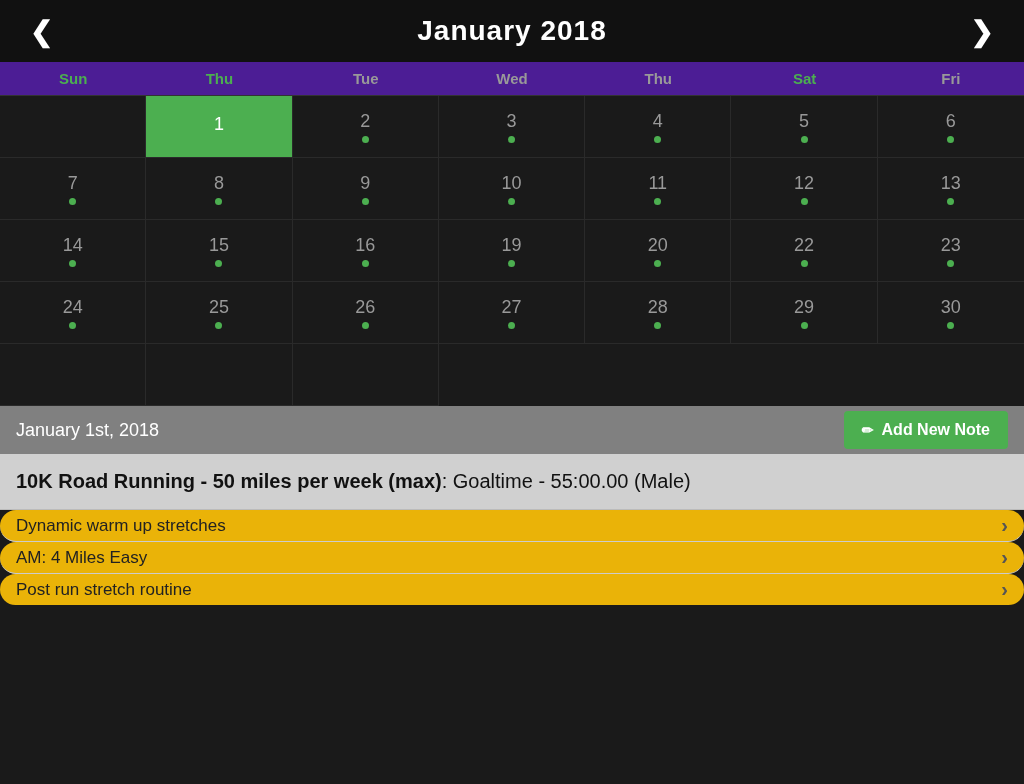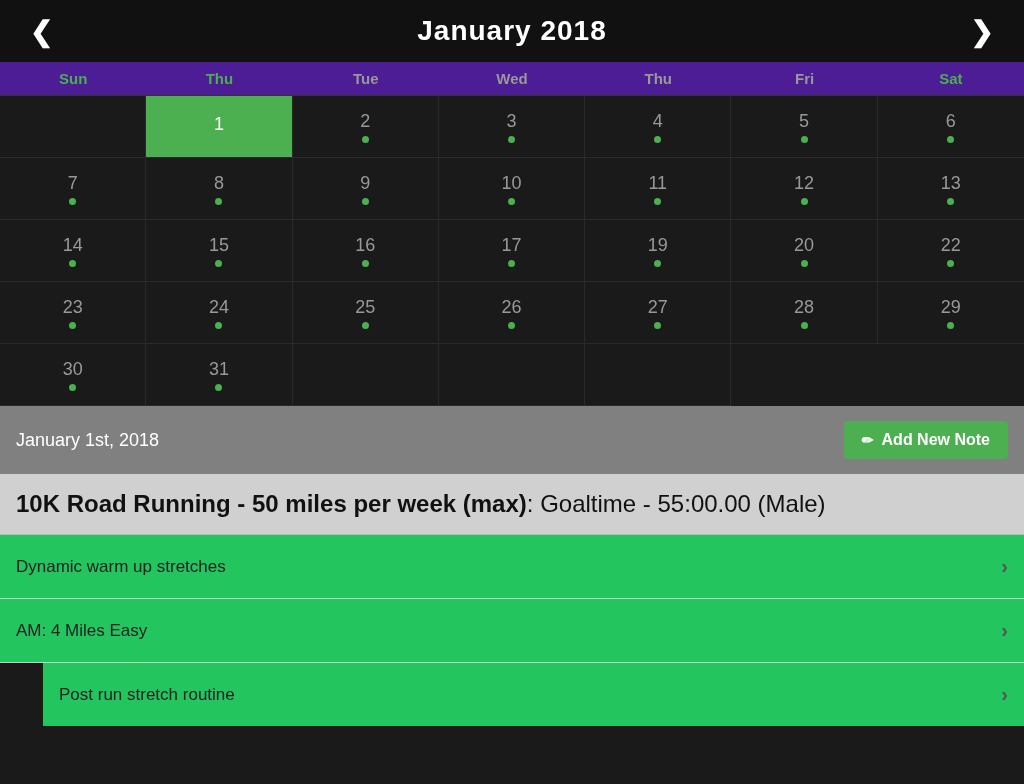--- a/index.html
+++ b/index.html
@@ -111,21 +111,21 @@
       background: #4caf50;
     }
 
     
     .info-bar {
       background: #808080;
       display: flex;
       align-items: center;
       justify-content: space-between;
       padding: 0 16px;
-      height: 68px;
+      height: 48px;
     }
 
     .info-date {
       color: #ffffff;
       font-size: 18px;
     }
 
     .add-note-btn {
       background: #4caf50;
       color: #ffffff;
@@ -145,42 +145,42 @@
     }
 
     
     .plan-section {
       background: #d0d0d0;
       padding: 16px 16px;
       border-bottom: 1px solid #bbb;
     }
 
     .plan-title {
-      font-size: 24px;
+      font-size: 20px;
       color: #111;
     }
 
     .plan-title .plan-name {
       font-weight: bold;
     }
 
     
     .activity-item {
-      background: #22c55e;
+      background: #eab308;
       border-bottom: 1px solid #ccc;
       display: flex;
       align-items: center;
       justify-content: space-between;
-      padding: 20px 16px;
+      padding: 4px 16px;
       cursor: pointer;
+      border-radius: 28px;
     }
 
     .activity-item:last-child {
       border-bottom: none;
-      margin-left: 43px;
     }
 
     .activity-label {
       font-size: 17px;
       color: #222;
     }
 
     .chevron-right {
       color: #555;
       font-size: 20px;
@@ -195,22 +195,22 @@
   <span class="header-title">January 2018</span>
   <button class="nav-arrow">❯</button>
 </div>
 
 <div class="days-header">
   <div class="day-header-cell green">Sun</div>
   <div class="day-header-cell green">Thu</div>
   <div class="day-header-cell" style="color:#999;">Tue</div>
   <div class="day-header-cell" style="color:#999;">Wed</div>
   <div class="day-header-cell" style="color:#999;">Thu</div>
+  <div class="day-header-cell green">Sat</div>
   <div class="day-header-cell" style="color:#999;">Fri</div>
-  <div class="day-header-cell green">Sat</div>
 </div>
 
 <div class="calendar-grid" id="calendar-grid">
 <div class="calendar-cell empty"></div>
     <div class="calendar-cell today">
       <div class="date-number">1</div>
     </div>
     <div class="calendar-cell">
       <div class="date-number">2</div>
       <div class="dot"></div>
@@ -265,24 +265,20 @@
     </div>
     <div class="calendar-cell">
       <div class="date-number">15</div>
       <div class="dot"></div>
     </div>
     <div class="calendar-cell">
       <div class="date-number">16</div>
       <div class="dot"></div>
     </div>
     <div class="calendar-cell">
-      <div class="date-number">17</div>
-      <div class="dot"></div>
-    </div>
-    <div class="calendar-cell">
       <div class="date-number">19</div>
       <div class="dot"></div>
     </div>
     <div class="calendar-cell">
       <div class="date-number">20</div>
       <div class="dot"></div>
     </div>
     <div class="calendar-cell">
       <div class="date-number">22</div>
       <div class="dot"></div>
@@ -310,24 +306,20 @@
     <div class="calendar-cell">
       <div class="date-number">28</div>
       <div class="dot"></div>
     </div>
     <div class="calendar-cell">
       <div class="date-number">29</div>
       <div class="dot"></div>
     </div>
     <div class="calendar-cell">
       <div class="date-number">30</div>
-      <div class="dot"></div>
-    </div>
-    <div class="calendar-cell">
-      <div class="date-number">31</div>
       <div class="dot"></div>
     </div>
     <div class="calendar-cell empty"></div>
     <div class="calendar-cell empty"></div>
     <div class="calendar-cell empty"></div>
   </div>
 
 <div class="info-bar">
   <span class="info-date">January 1st, 2018</span>
   <button class="add-note-btn">

